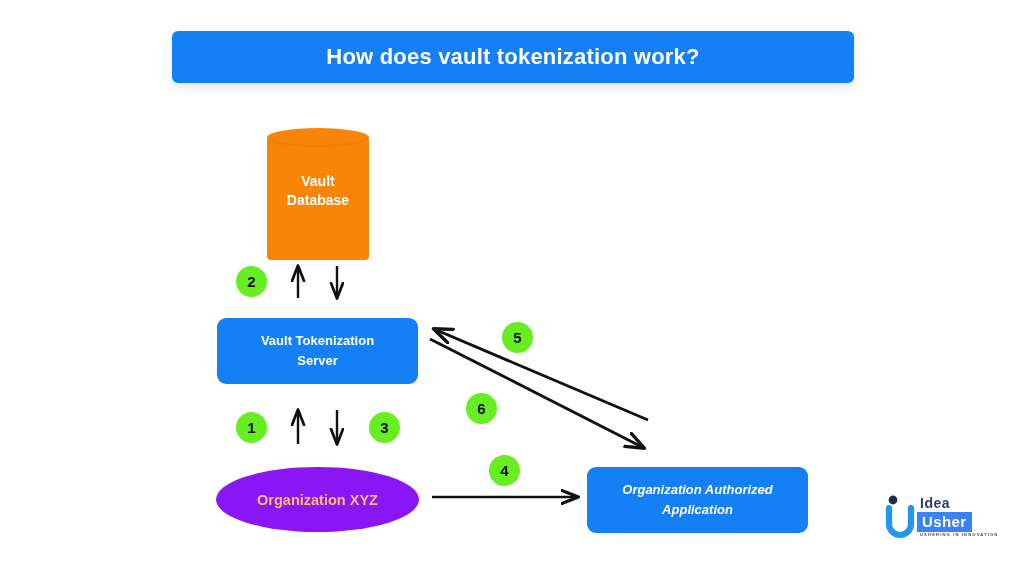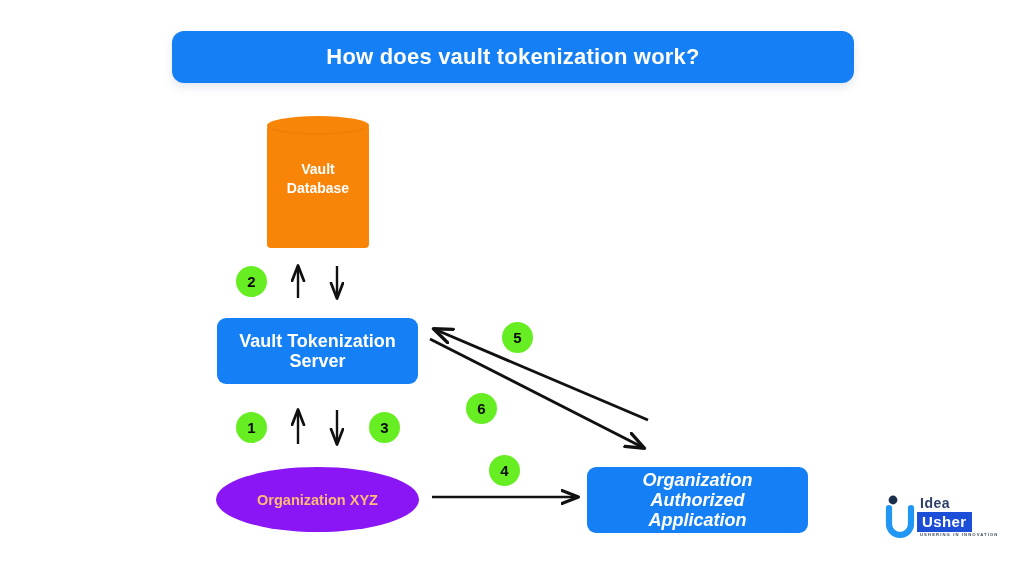--- a/index.html
+++ b/index.html
@@ -24,40 +24,40 @@
   }
 
   
   #title-banner {
     position: absolute;
     left: 172px;
     top: 31px;
     width: 682px;
     height: 52px;
     background: #1580F5;
-    border-radius: 12px;
+    border-radius: 6px;
     box-shadow: 0 4px 10px rgba(120,140,170,0.22);
     display: flex;
     align-items: center;
     justify-content: center;
   }
   #title-text {
     color: #ffffff;
     font-size: 22px;
     font-weight: bold;
     letter-spacing: 0.2px;
     text-align: center;
     white-space: nowrap;
   }
 
   
   #cylinder {
     position: absolute;
     left: 267px;
-    top: 116px;
+    top: 128px;
     width: 102px;
     height: 132px;
     padding-left: 46px;
   }
   #cyl-body {
     position: absolute;
     left: 0;
     top: 9px;
     width: 102px;
     height: 123px;
@@ -90,21 +90,21 @@
   
   .blue-box {
     position: absolute;
     background: #1580F5;
     border-radius: 9px;
     display: flex;
     align-items: center;
     justify-content: center;
     text-align: center;
     color: #ffffff;
-    font-size: 18px;
+    font-size: 13px;
     font-weight: bold;
     line-height: 20px;
     padding: 0 22px;
     box-sizing: border-box;
   }
   #server-box {
     left: 217px;
     top: 318px;
     width: 201px;
     height: 66px;
@@ -177,21 +177,21 @@
     top: 3px;
     font-size: 14px;
     font-weight: bold;
     color: #2c3e66;
     letter-spacing: 0.5px;
   }
   #logo-usher {
     position: absolute;
     left: 33px;
     top: 20px;
-    background: #1d4ed8;
+    background: #3b82f6;
     color: #ffffff;
     font-size: 15px;
     font-weight: bold;
     padding: 1px 5px 2px 5px;
     letter-spacing: 0.4px;
   }
   #logo-tagline {
     position: absolute;
     left: 36px;
     top: 40px;

